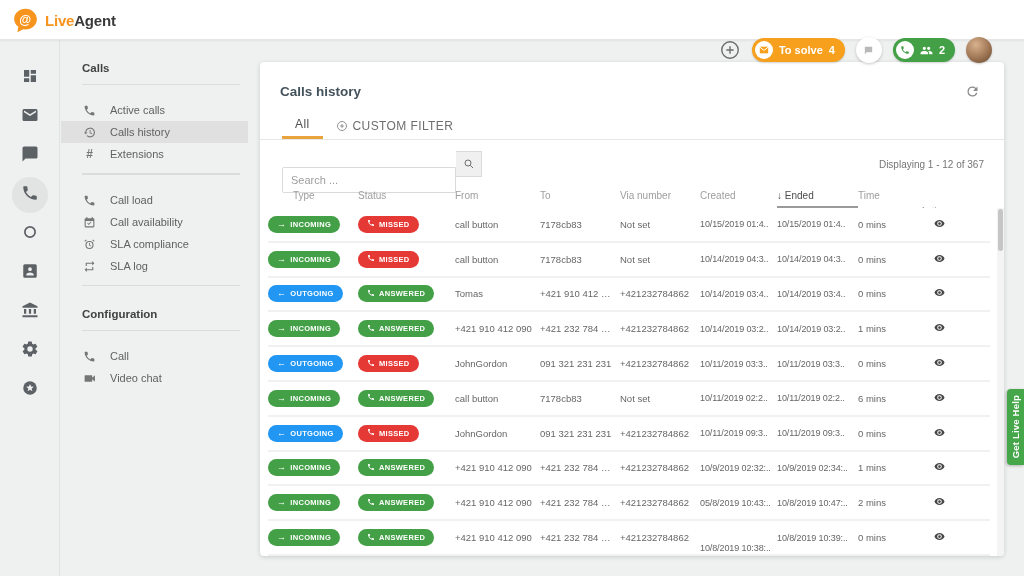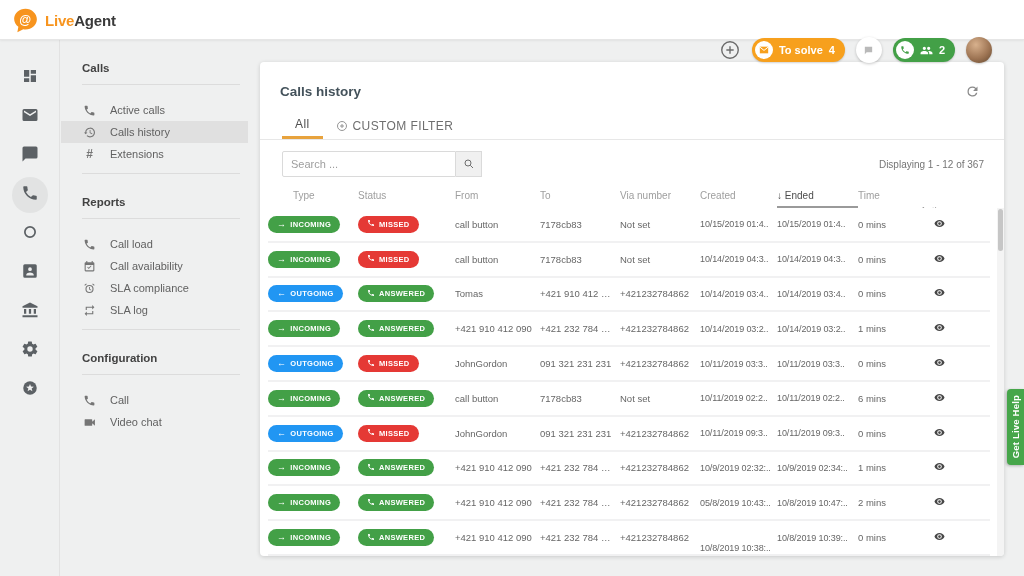--- a/index.html
+++ b/index.html
@@ -54,21 +54,21 @@
           border-radius:4px; box-shadow:0 1px 4px rgba(0,0,0,.16); overflow:hidden; }
   .card-title { position:absolute; left:20px; top:22px; font-size:13.5px; font-weight:bold; color:#44525b; }
   .refresh-btn { position:absolute; right:24px; top:22px; width:15px; height:15px; cursor:pointer; }
   .refresh-btn svg { width:15px; height:15px; fill:#8a8a8a; }
   .tabs { position:absolute; left:0; top:50px; width:100%; height:28px; border-bottom:1px solid #e7e7e7;
           display:flex; align-items:stretch; padding-left:22px; }
   .tab { font-size:12px; color:#6e6e6e; letter-spacing:.4px; padding:0 13px; display:flex; align-items:center; gap:5px; cursor:pointer; }
   .tab.active { border-bottom:3px solid #E8A33D; color:#4f4f4f; }
   .tab svg { width:12px; height:12px; }
 
-  .search-input { position:absolute; left:22px; top:89px; width:174px; height:26px; border:1px solid #dadada;
+  .search-input { position:absolute; left:22px; top:105px; width:174px; height:26px; border:1px solid #dadada;
                   border-radius:2px 0 0 2px; font-size:11px; color:#555; padding:0 8px; outline:none;
                   font-family:"Liberation Sans", sans-serif; }
   .search-input::placeholder { color:#9e9e9e; }
   .search-btn { position:absolute; left:196px; top:89px; width:26px; height:26px; background:#f0f0f0;
                 border:1px solid #dadada; border-left:none; display:flex; align-items:center; justify-content:center; cursor:pointer; }
   .search-btn svg { width:12px; height:12px; stroke:#6e6e6e; fill:none; stroke-width:2; }
   .displaying { position:absolute; right:20px; top:97px; font-size:10px; color:#757575; }
 
   .thead { position:absolute; left:8px; top:128px; width:722px; height:16px; display:flex; }
   .th { font-size:10px; color:#9e9e9e; padding-right:4px; cursor:pointer; white-space:nowrap; }
@@ -217,21 +217,20 @@
           </svg>
         </span>
         <span>Calls history</span>
       </div>
       <div class="side-item">
         <span class="si">#</span>
         <span>Extensions</span>
       </div>
     </div>
     <div class="side-divider"></div>
-    <div class="side-title">Reports</div>
     <div class="side-divider"></div>
     <div class="side-items">
       <div class="side-item">
         <span class="si">
           <svg viewBox="0 0 24 24">
             <path d="M6.62 10.79a15 15 0 0 0 6.59 6.59l2.2-2.2a1 1 0 0 1 1.02-.24c1.12.37 2.33.57 3.57.57a1 1 0 0 1 1 1V20a1 1 0 0 1-1 1C10.85 21 3 13.15 3 4a1 1 0 0 1 1-1h3.5a1 1 0 0 1 1 1c0 1.25.2 2.45.57 3.57a1 1 0 0 1-.25 1.02l-2.2 2.2z"></path>
           </svg>
         </span>
         <span>Call load</span>
       </div>

